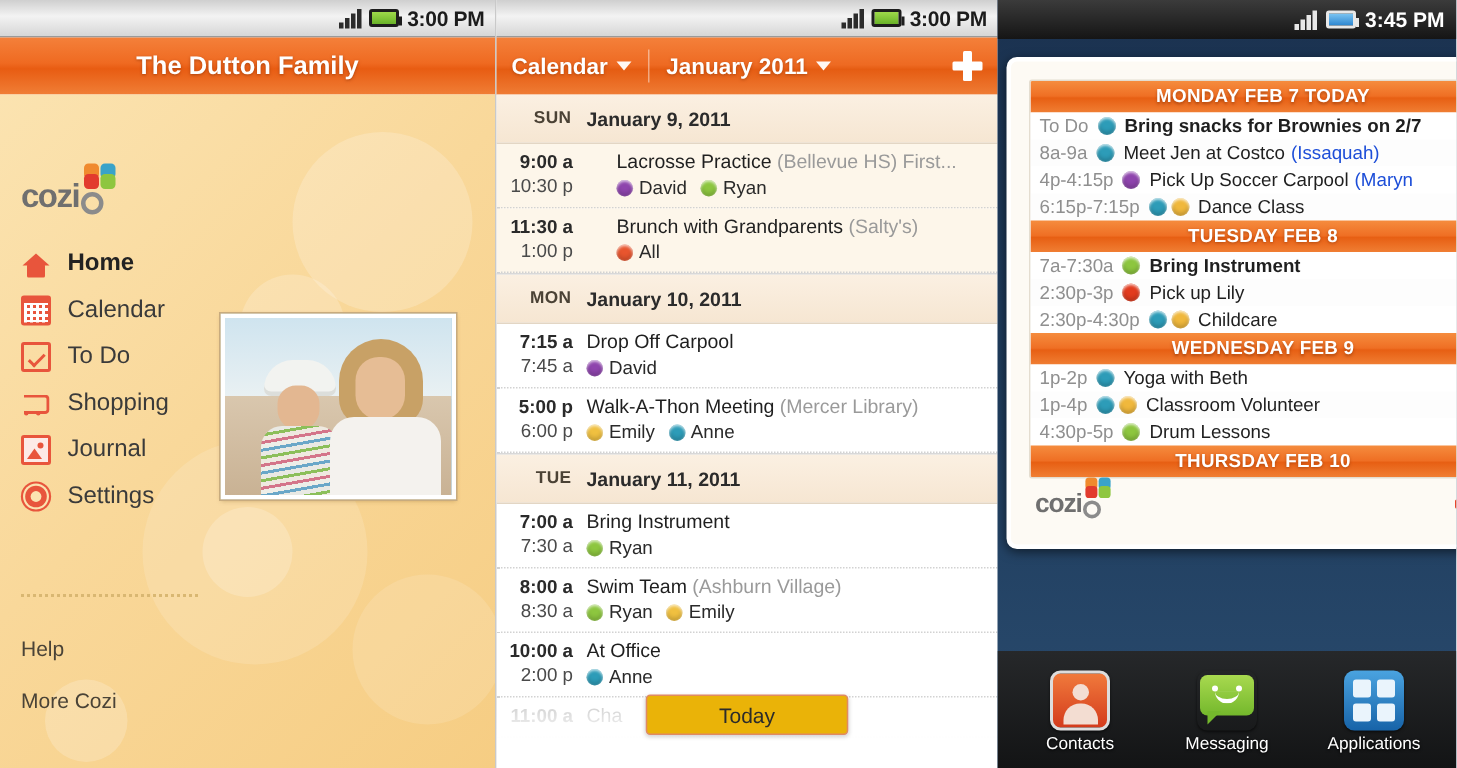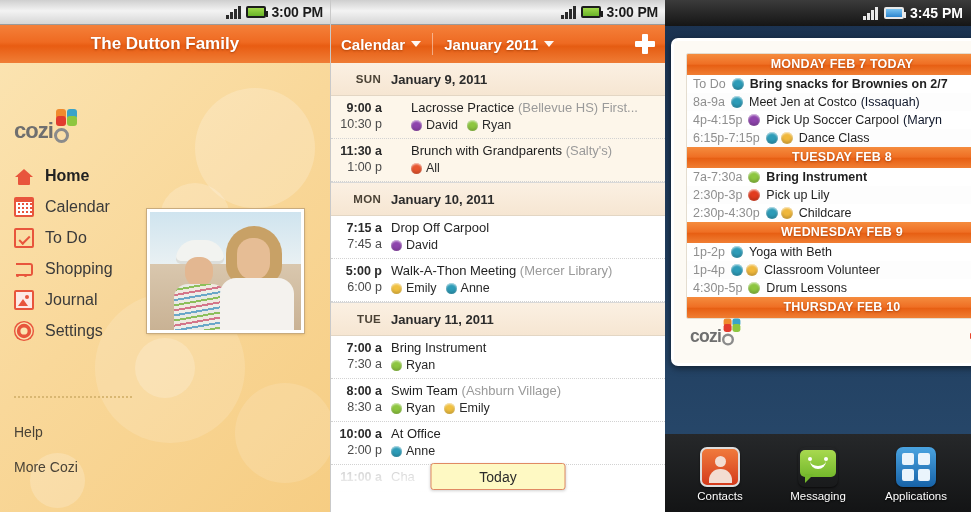--- a/index.html
+++ b/index.html
@@ -132,21 +132,21 @@
   .ev-title { font-size: 13px; color: #1f1f1f; line-height: 16px; white-space: nowrap; overflow: hidden; }
   .ev-loc { color: #9a9a9a; }
   .ev-people { display: flex; align-items: center; gap: 4px; line-height: 16px; margin-top:1px; }
   .ev-person { display: flex; align-items: center; gap: 4px; margin-right: 5px; }
   .dot { width: 11px; height: 11px; border-radius: 50%; flex:0 0 11px;
          box-shadow: inset 0 1px 2px rgba(255,255,255,.75), inset 0 -2px 3px rgba(0,0,0,.18); }
   .ev-pname { font-size: 12.5px; color: #2a2a2a; }
   .ev.faded { opacity: .22; }
   .today-btn {
     position: absolute; left: 50%; transform: translateX(-50%); bottom: 22px;
-    width: 135px; height: 27px; background: #fef9c3; border: 1.5px solid #e08a63;
+    width: 135px; height: 27px; background: #eab308; border: 1.5px solid #e08a63;
     border-radius: 3px; display: flex; align-items: center; justify-content: center;
     font-size: 14px; color: #2b2b2b; box-shadow: 0 1px 3px rgba(0,0,0,.18);
   }
   .p2-footfade { position: absolute; left:0; right:0; bottom:0; height: 44px; background: linear-gradient(180deg,rgba(255,255,255,0),#fff 60%); }
 
   
   .panel3 { width: 306px; height: 512px; position: relative; overflow: hidden;
             background: linear-gradient(180deg,#1b3250 0%,#1f3d5e 55%,#2a4b6e 100%); }
   .p3-statusbar {
     height: 26px; background: linear-gradient(180deg,#3b3b3b,#151515);
@@ -172,21 +172,21 @@
     text-shadow: 0 1px 2px rgba(130,45,0,.55); letter-spacing:.2px;
   }
   .w-row { display:flex; align-items:center; gap: 6px; padding: 2px 5px 2px 6px; white-space: nowrap; overflow: hidden; background:#fff;}
   .w-row.alt { background:#fdfdfd; }
   .w-time { font-size: 12.5px; color:#8f8f8f; flex: 0 0 auto; }
   .w-dots { display:flex; gap:3px; flex:0 0 auto; }
   .w-dot { width:12px;height:12px;border-radius:50%;
            box-shadow: inset 0 1px 2px rgba(255,255,255,.8), inset 0 -2px 3px rgba(0,0,0,.2); }
   .w-title { font-size: 12.5px; color: #1f1f1f; overflow: hidden; }
   .w-title.bold { font-weight: bold; }
-  .w-loc { color: #0f172a; margin-left: 4px; }
+  .w-loc { color: #1d4ed8; margin-left: 4px; }
   .w-foot { display:flex; align-items:center; justify-content:space-between; padding: 4px 8px 2px 4px;}
   .w-plus { width:20px;height:20px;position:relative;flex:0 0 20px;}
   .w-plus:before,.w-plus:after{content:"";position:absolute;background:#e8442b;border-radius:1px;}
   .w-plus:before{left:0;top:7px;width:20px;height:6px;}
   .w-plus:after{left:7px;top:0;width:6px;height:20px;}
 
   .dock { position:absolute; left:0; right:0; bottom:0; height: 78px;
           background: linear-gradient(180deg,#26282a,#131415); display:flex; align-items:center; justify-content:space-around; padding: 4px 6px 2px; }
   .dock-item { display:flex; flex-direction:column; align-items:center; gap:3px; width: 70px;}
   .dock-ico { width: 40px; height: 40px; border-radius: 7px; position: relative; box-shadow: 0 1px 2px rgba(0,0,0,.6); }

